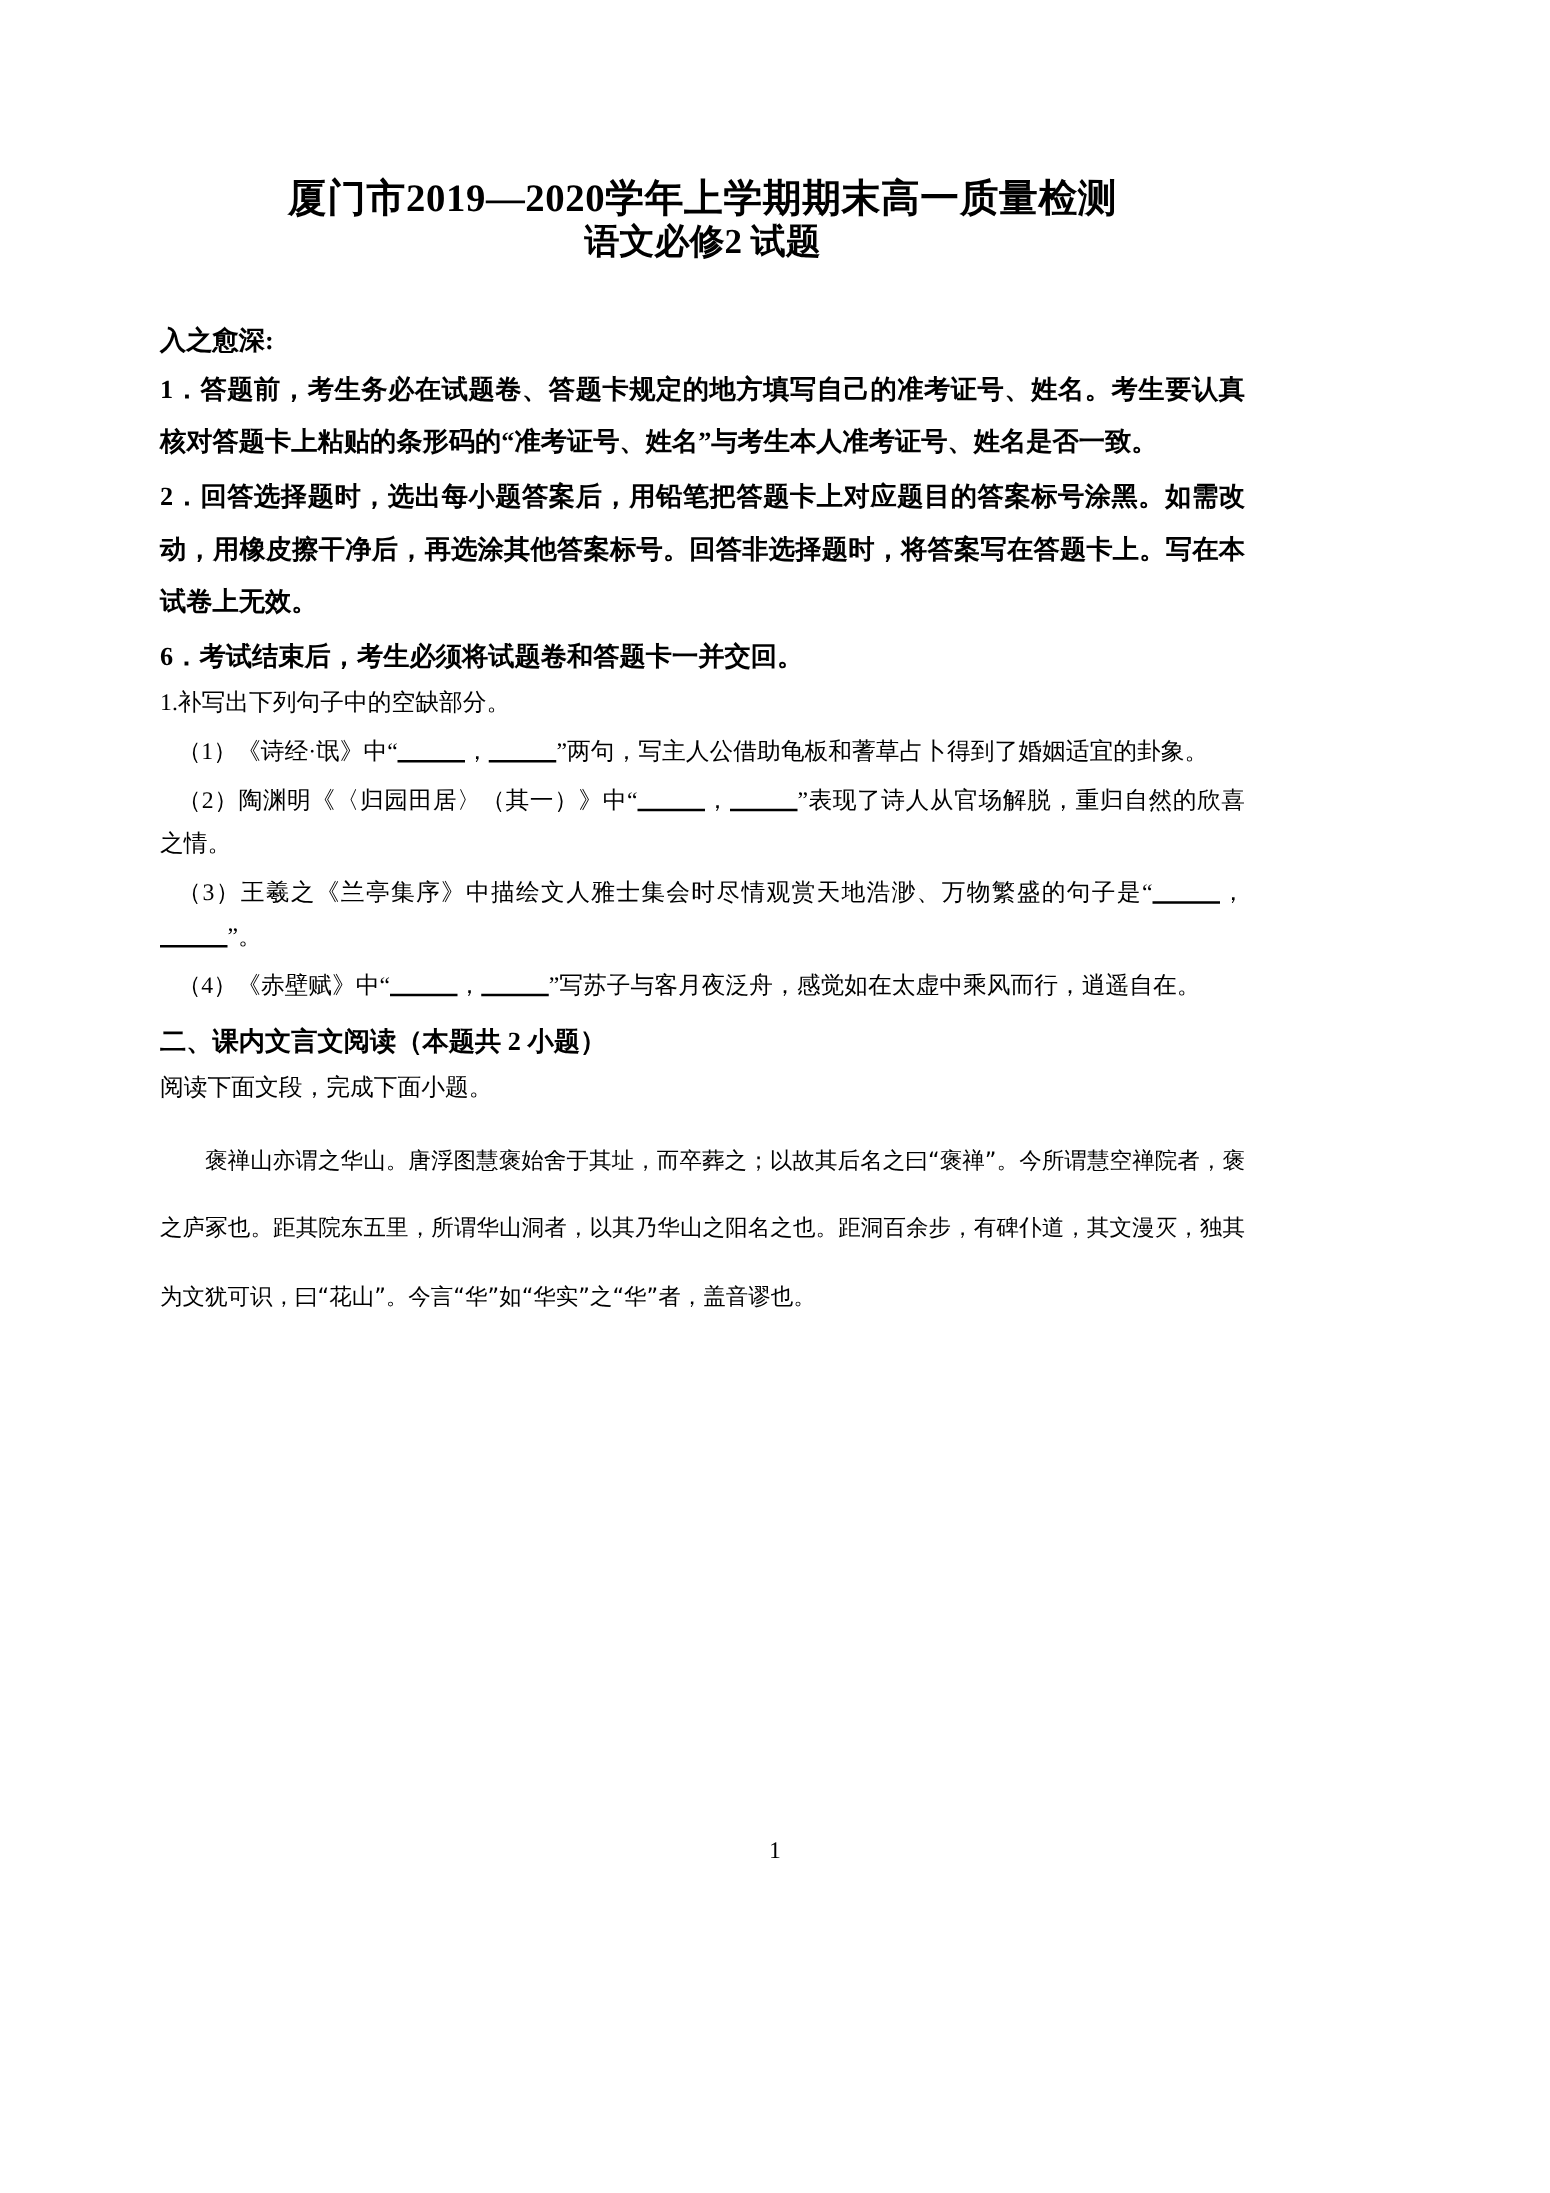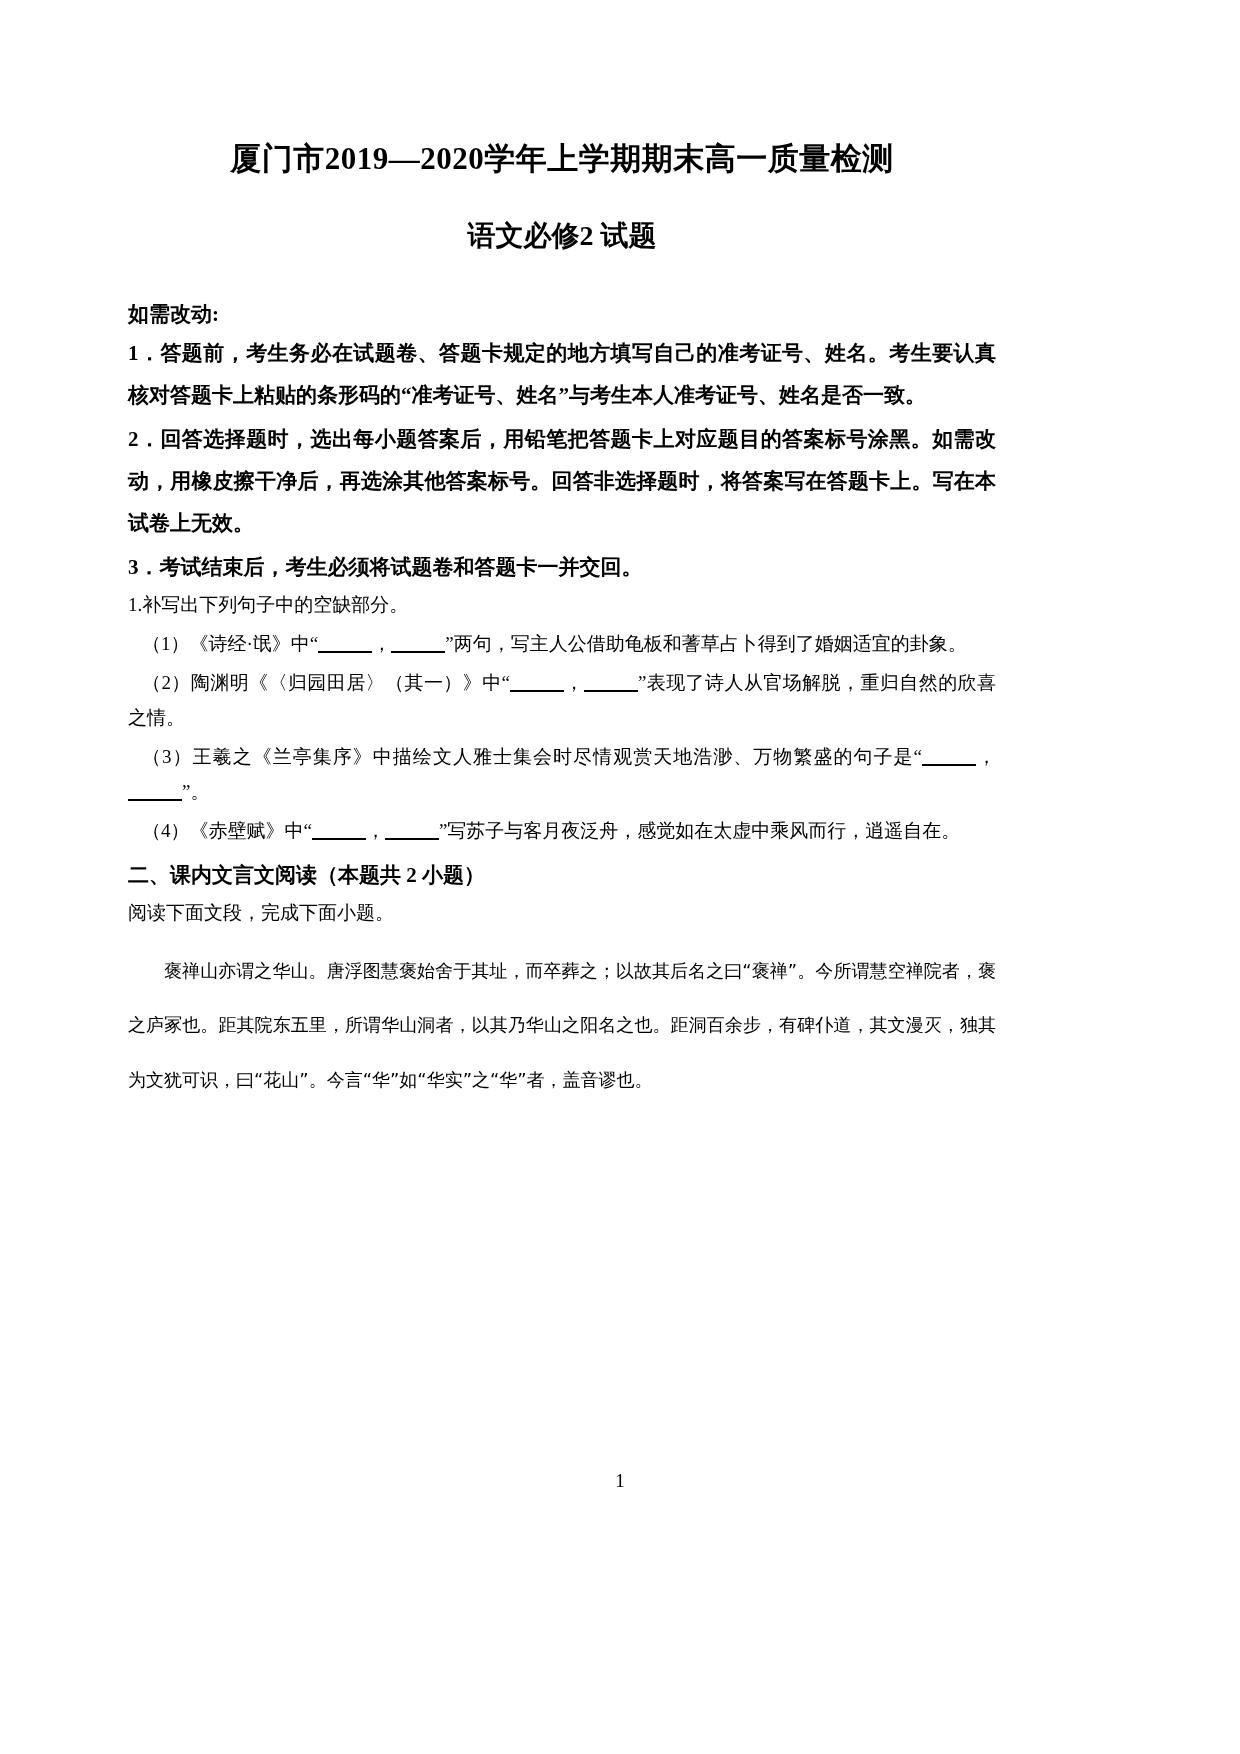--- a/index.html
+++ b/index.html
@@ -37,21 +37,20 @@
     font-size: 31px;
     letter-spacing: 0.5px;
     margin-top: 140px;
     line-height: 1.2;
     white-space: nowrap;
   }
   .doc-subtitle {
     text-align: center;
     font-weight: bold;
     font-size: 28px;
-    margin-top: 42px;
     line-height: 1.2;
   }
 
   
   .notice-head {
     font-weight: bold;
     font-size: 21px;
     margin-top: 46px;
     line-height: 1.5;
   }
@@ -123,24 +122,24 @@
 </style>
 </head>
 <body>
 
 <div class="page">
   <div class="content">
 
     <div class="doc-title">厦门市2019—2020学年上学期期末高一质量检测</div>
     <div class="doc-subtitle">语文必修2  试题</div>
 
-    <div class="notice-head">如需改动:</div>
+    <div class="notice-head">入之愈深:</div>
     <div class="notice-item">1．答题前，考生务必在试题卷、答题卡规定的地方填写自己的准考证号、姓名。考生要认真核对答题卡上粘贴的条形码的“准考证号、姓名”与考生本人准考证号、姓名是否一致。</div>
     <div class="notice-item">2．回答选择题时，选出每小题答案后，用铅笔把答题卡上对应题目的答案标号涂黑。如需改动，用橡皮擦干净后，再选涂其他答案标号。回答非选择题时，将答案写在答题卡上。写在本试卷上无效。</div>
-    <div class="notice-item">3．考试结束后，考生必须将试题卷和答题卡一并交回。</div>
+    <div class="notice-item">6．考试结束后，考生必须将试题卷和答题卡一并交回。</div>
 
     <div class="q-line">1.补写出下列句子中的空缺部分。</div>
 
     <div class="q-sub">
       <span>（1）《诗经·氓》中“</span><span class="blank"></span><span>，</span><span class="blank"></span><span>”两句，写主人公借助龟板和蓍草占卜得到了婚姻适宜的卦象。</span>
     </div>
 
     <div class="q-sub">
       <span>（2）陶渊明《〈归园田居〉（其一）》中“</span><span class="blank"></span><span>，</span><span class="blank"></span><span>”表现了诗人从官场解脱，重归自然的欣喜之情。</span>
     </div>

